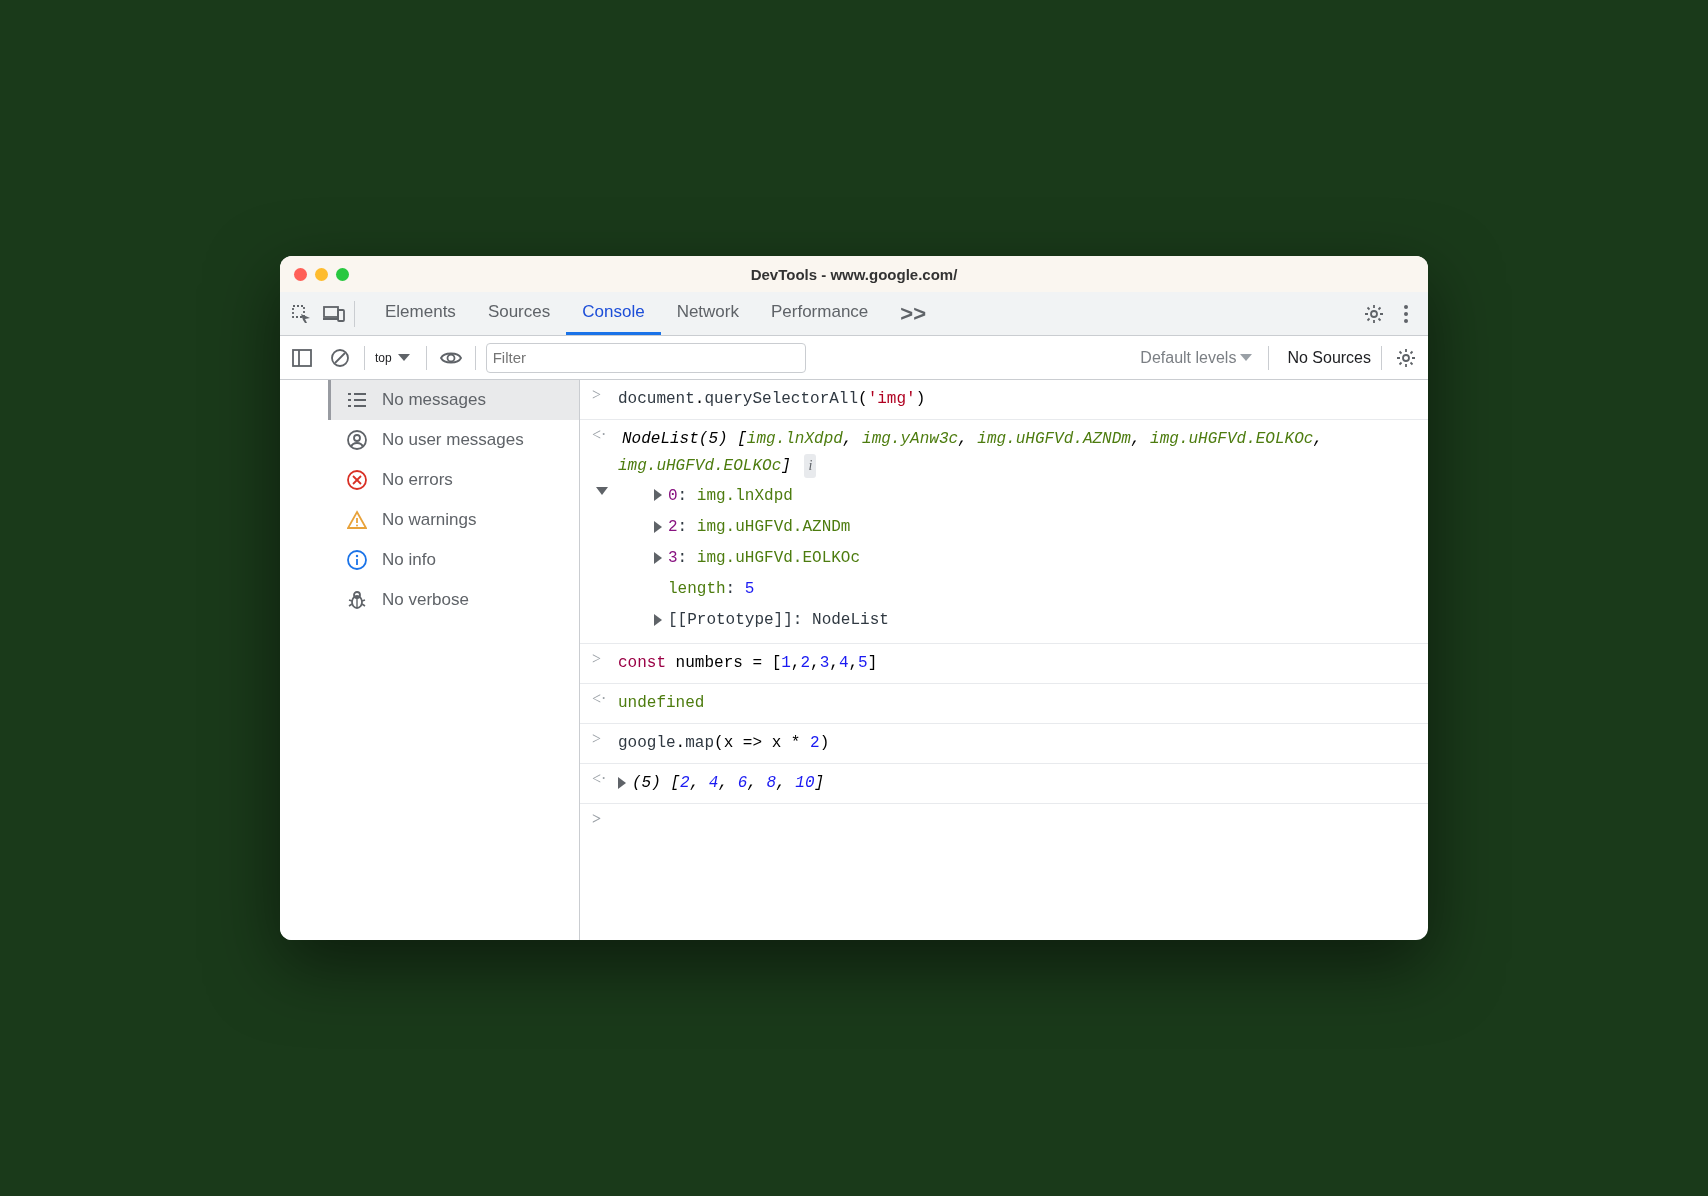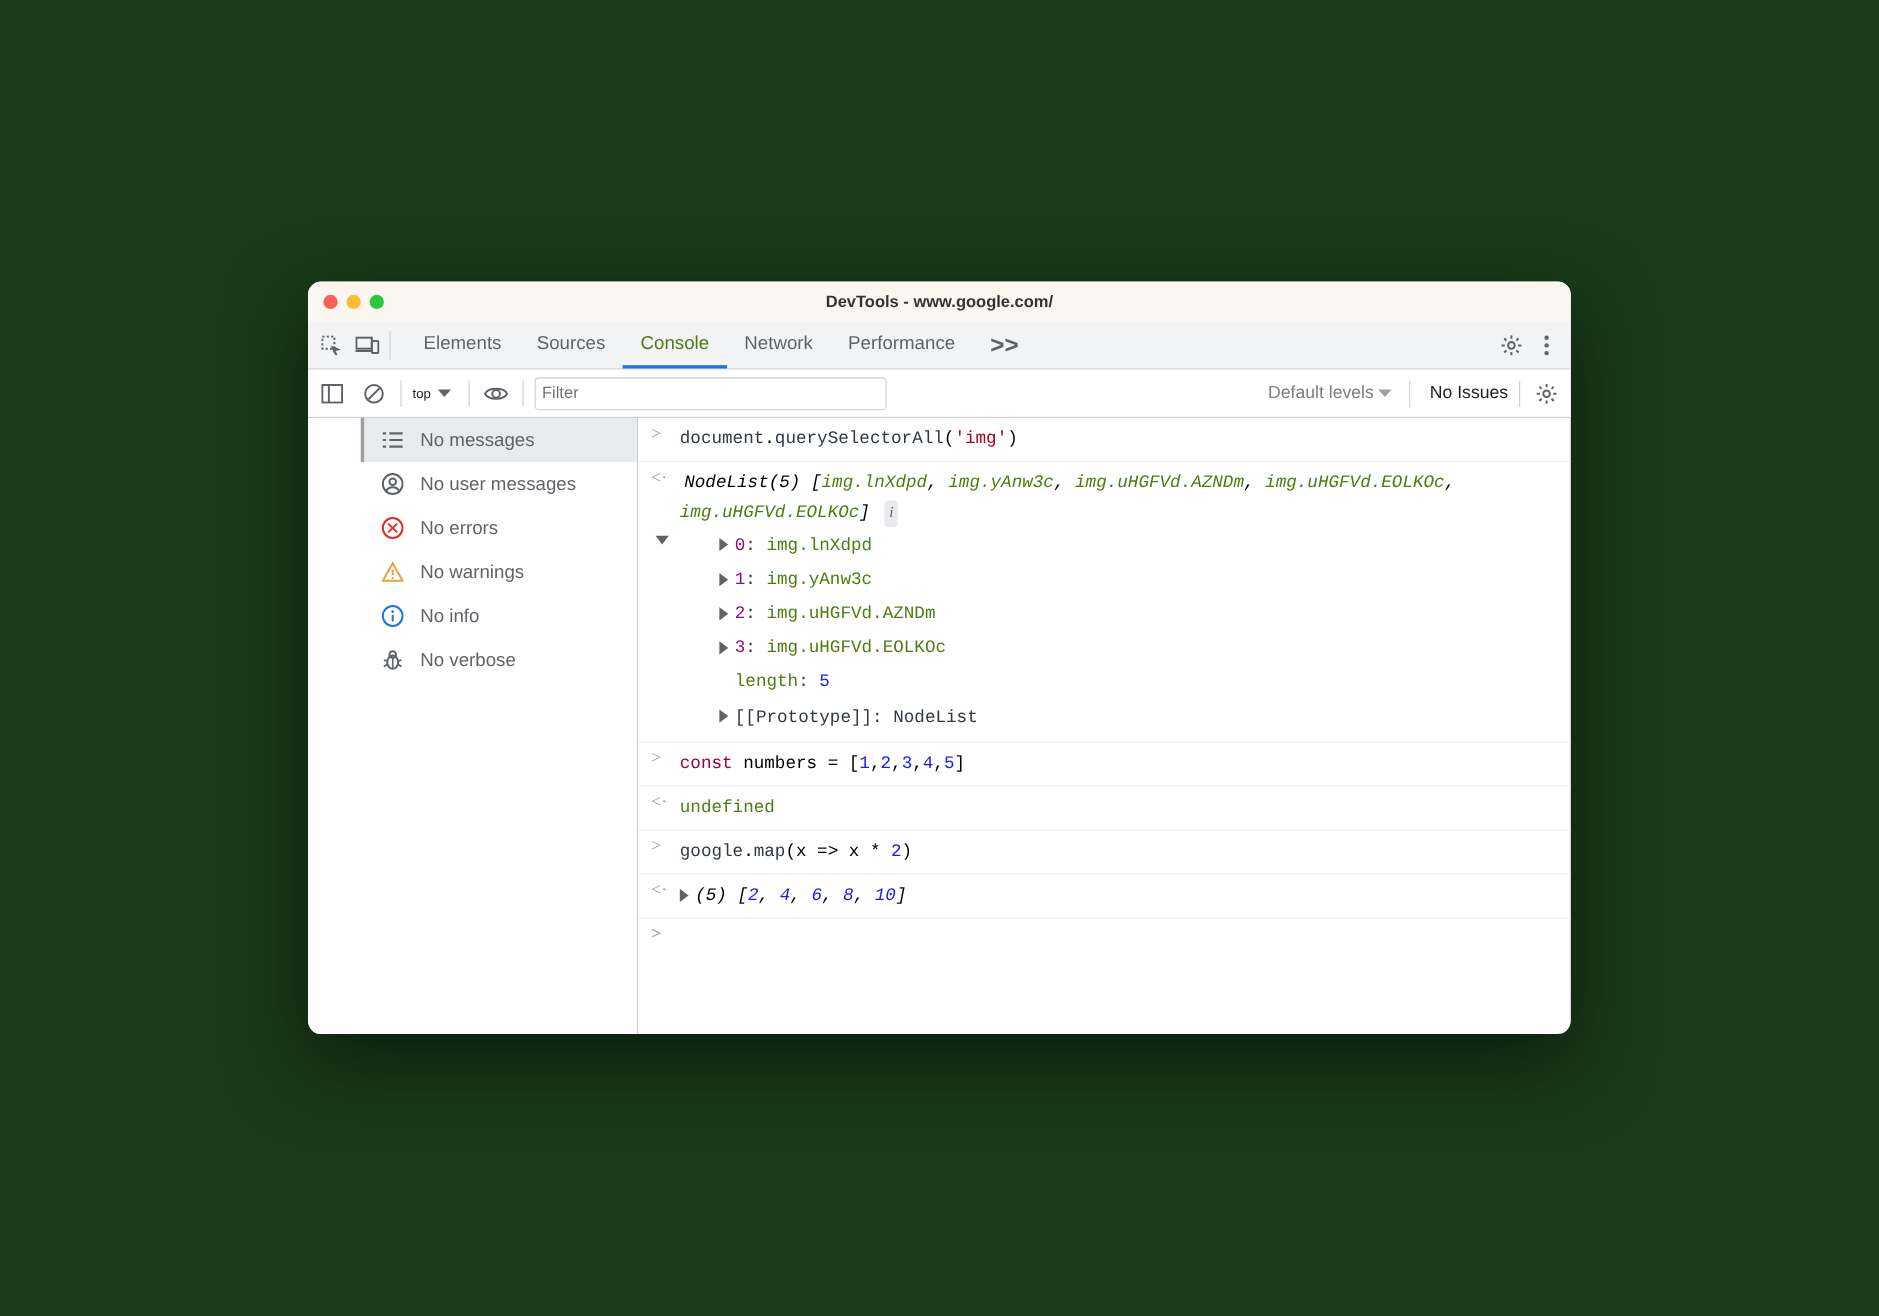--- a/index.html
+++ b/index.html
@@ -50,21 +50,21 @@
   color: #5f6368;
 }
 .tabs-row .tabs { display: flex; margin-left: 10px; gap: 0; }
 .tab {
   padding: 10px 16px 10px;
   font-size: 17px;
   color: #5f6368;
   cursor: pointer;
   border-bottom: 3px solid transparent;
 }
-.tab.active { color: #4d7c0f; border-bottom-color: #1a73e8; }
+.tab.active { color: #1d4ed8; border-bottom-color: #1a73e8; }
 .tabs-row .spacer { flex: 1; }
 .more-tabs { font-size: 22px; font-weight: 700; color: #5f6368; padding: 0 16px; cursor: pointer; }
 
 .toolbar {
   display: flex;
   align-items: center;
   height: 44px;
   padding: 0 8px;
   gap: 10px;
   border-bottom: 1px solid #cacdd1;
@@ -214,21 +214,21 @@
         </svg>
     </span>
     <div class="sep"></div>
     <input class="filter" placeholder="Filter" style="">
     <span style="flex:1"></span>
     <span class="levels">
       <span>Default levels</span>
       <span class="tri down" style="border-top-width:7px;border-top-color:#9aa0a6"></span>
     </span>
     <div class="sep"></div>
-    <span class="issues">No Issues</span>
+    <span class="issues">No Sources</span>
     <div class="sep"></div>
     <span class="tb-btn">
       <svg width="20" height="20" viewBox="0 0 20 20">
           <circle cx="10" cy="10" r="3" fill="none" stroke="#5f6368" stroke-width="1.8"></circle>
           <path d="M10 1v3M10 16v3M1 10h3M16 10h3M3.5 3.5l2 2M14.5 14.5l2 2M16.5 3.5l-2 2M5.5 14.5l-2 2" stroke="#5f6368" stroke-width="1.8"></path>
         </svg>
     </span>
   </div>
 
   <div class="body">
@@ -305,21 +305,20 @@
         <div class="line">
           <span class="marker">&gt;</span>
           <span class="content"><span class="prop">document</span>.<span class="prop">querySelectorAll</span>(<span class="str">'img'</span>)</span>
         </div>
         <div class="line">
           <span class="marker">&lt;·</span>
           <span class="content"><span style="margin-left:4px"><span class="italic">NodeList(5)</span> <span class="italic">[<span class="purple italic">img.lnXdpd</span>, <span class="purple italic">img.yAnw3c</span>, <span class="purple italic">img.uHGFVd.AZNDm</span>, <span class="purple italic">img.uHGFVd.EOLKOc</span>, <span class="purple italic">img.uHGFVd.EOLKOc</span>]</span> <span class="info-badge">i</span></span><div style="position:relative">
               <span class="tri down" style="position:absolute;left:-22px;top:6px"></span>
             </div><div class="nodelist-items">
               <div class="item"><span class="tri right"></span><span class="idx">0</span><span class="prop">: </span><span class="purple">img.lnXdpd</span></div>
-              <div class="item"><span class="tri right"></span><span class="idx">1</span><span class="prop">: </span><span class="purple">img.yAnw3c</span></div>
               <div class="item"><span class="tri right"></span><span class="idx">2</span><span class="prop">: </span><span class="purple">img.uHGFVd.AZNDm</span></div>
               <div class="item"><span class="tri right"></span><span class="idx">3</span><span class="prop">: </span><span class="purple">img.uHGFVd.EOLKOc</span></div>
               <div class="item"><span style="display:inline-block;width:14px"></span><span class="purple">length</span><span class="prop">: </span><span class="num">5</span></div>
               <div class="item"><span class="tri right"></span><span class="prop">[[Prototype]]</span><span class="prop">: </span><span class="prop">NodeList</span></div>
             </div></span>
         </div>
         <div class="line">
           <span class="marker">&gt;</span>
           <span class="content"><span class="kw">const</span> numbers = [<span class="num">1</span>,<span class="num">2</span>,<span class="num">3</span>,<span class="num">4</span>,<span class="num">5</span>]</span>
         </div>

